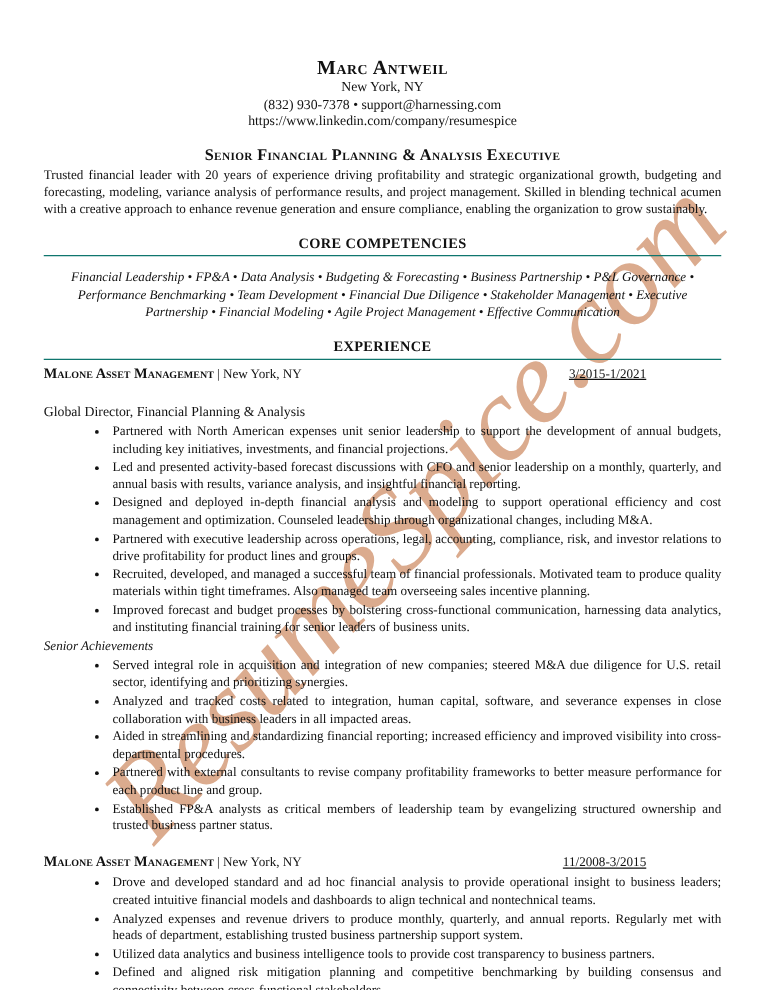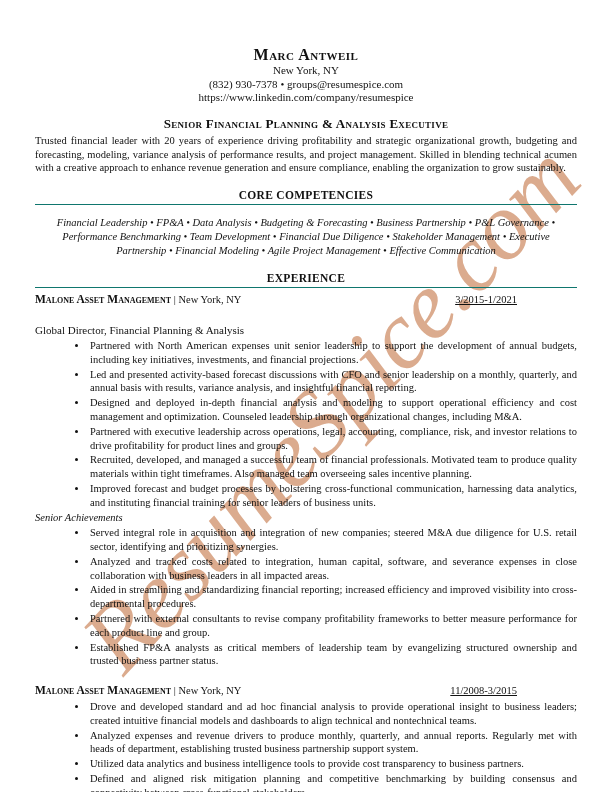--- a/index.html
+++ b/index.html
@@ -117,21 +117,21 @@
   <div class="watermark">ResumeSpice.com</div>
 
   <div class="content">
 
     <div class="header-block">
       <div class="name">Marc Antweil</div>
       <div class="contact-line">New York, NY</div>
       <div class="contact-line">
         <span>(832) 930-7378</span>
         <span>•</span>
-        <span>groups@resumespice.com</span>
+        <span>support@harnessing.com</span>
       </div>
       <div class="contact-line">
         <span>https://www.linkedin.com/company/resumespice</span>
       </div>
     </div>
 
     <div class="role-heading">Senior Financial Planning &amp; Analysis Executive</div>
     <div class="summary">Trusted financial leader with 20 years of experience driving profitability and strategic organizational growth, budgeting and forecasting, modeling, variance analysis of performance results, and project management. Skilled in blending technical acumen with a creative approach to enhance revenue generation and ensure compliance, enabling the organization to grow sustainably.</div>
 
     <div class="section">

